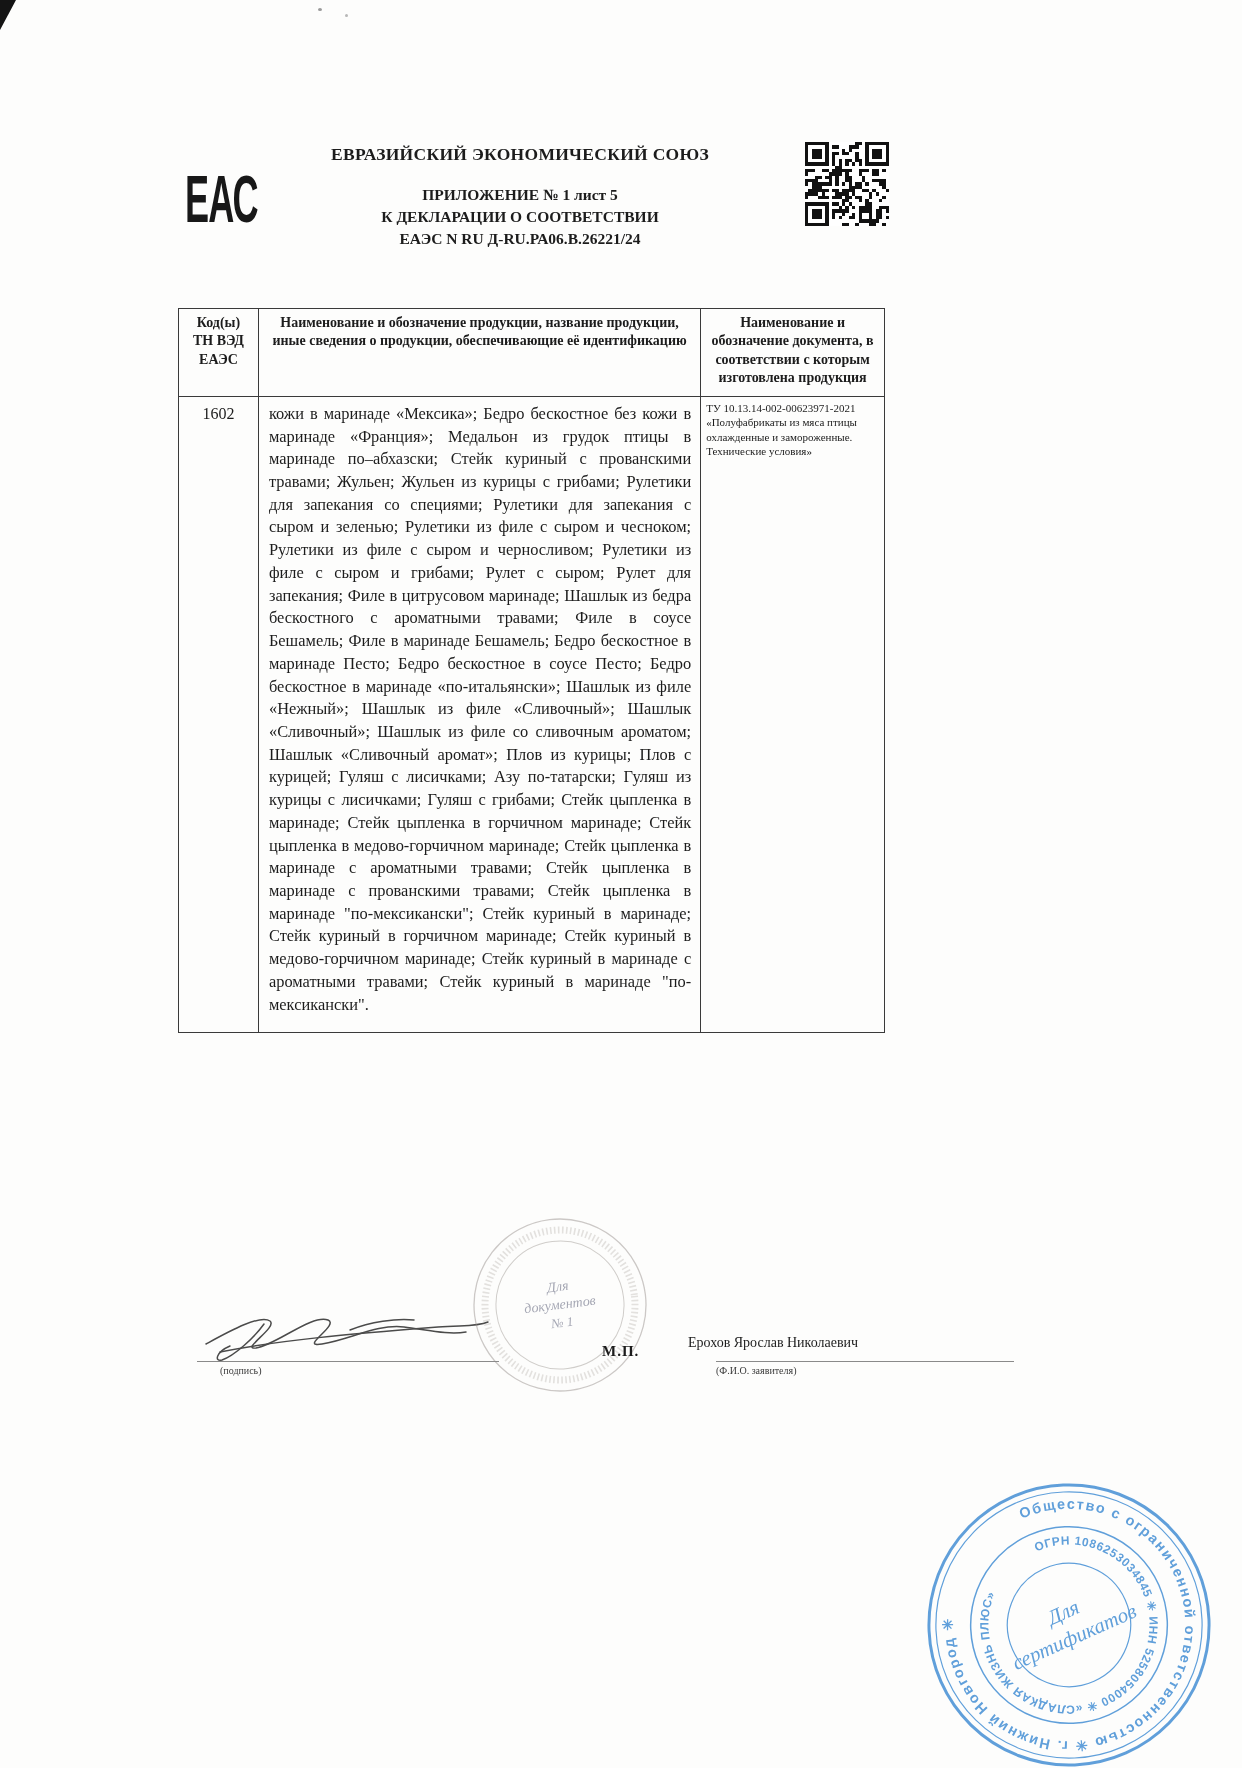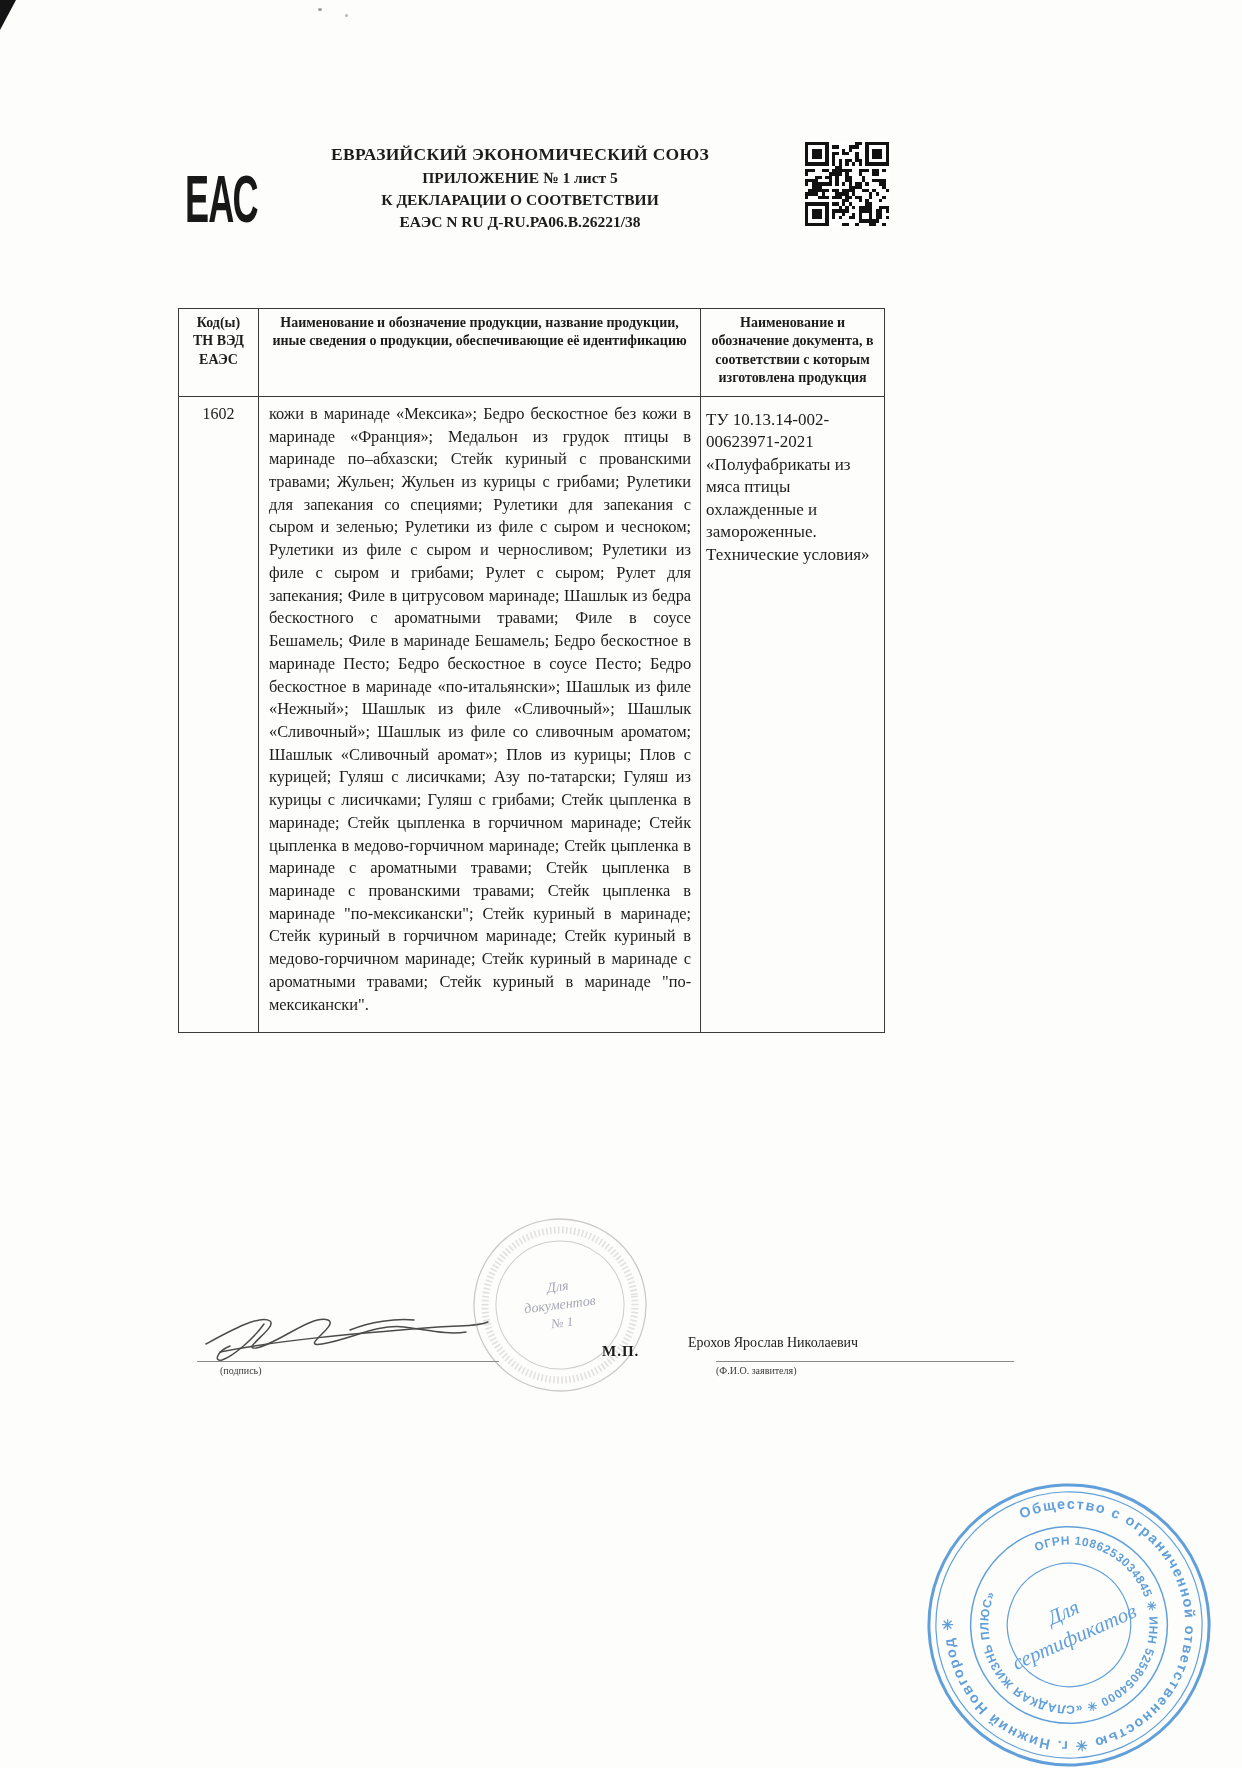--- a/index.html
+++ b/index.html
@@ -17,38 +17,38 @@
 
   
   .eac-logo{position:absolute;left:186px;top:163px;width:70px;height:72px;
     display:flex;align-items:center;justify-content:center;text-align:center;}
   .eac-logo span{
     font-family:"Liberation Sans", sans-serif;font-weight:900;font-size:44px;
     letter-spacing:-1px;transform:scaleY(1.5) scaleX(0.82);color:#181818;}
 
   
   .header-block{position:absolute;left:280px;top:144px;width:480px;text-align:center;}
-  .header-block .h-org{font-weight:bold;font-size:17.5px;letter-spacing:.3px;margin-bottom:4px;}
+  .header-block .h-org{font-weight:bold;font-size:17.5px;letter-spacing:.3px;margin-bottom:21px;}
   .header-block .h-line{font-weight:bold;font-size:15.5px;margin-bottom:4px;}
 
   
   .qr{position:absolute;left:805px;top:142px;width:84px;height:84px;}
   .qr svg{width:100%;height:100%;}
 
   
   .section-title{position:absolute;left:178px;top:272px;width:707px;text-align:center;
     font-weight:bold;font-size:15.5px;}
 
   
   table.doc-table{position:absolute;left:178px;top:308px;width:707px;border-collapse:collapse;}
   table.doc-table th,table.doc-table td{border:1.4px solid #3a3a3a;vertical-align:top;}
   table.doc-table th{font-weight:bold;font-size:14px;line-height:1.32;padding:5px 6px 8px;text-align:center;}
   td.cell-code{text-align:center;font-size:16px;padding-top:8px;}
   td.cell-products{font-size:16.4px;line-height:1.385;text-align:justify;padding:6px 9px 16px 10px;}
-  td.cell-doc{font-size:17px;line-height:1.32;padding:12px 5px;}
+  td.cell-doc{font-size:11px;line-height:1.32;padding:4px 5px;}
 
   
   .sig-line{position:absolute;border-top:1px solid #8a8a8a;height:0;}
   .line-sign{left:197px;top:1361px;width:302px;}
   .line-name{left:716px;top:1361px;width:298px;}
   .caption{position:absolute;font-size:10px;color:#3a3a3a;text-align:left;}
   .cap-sign{left:220px;top:1365px;width:160px;}
   .cap-name{left:716px;top:1365px;width:298px;}
   .mp-label{position:absolute;left:602px;top:1343px;font-weight:bold;font-size:15px;letter-spacing:1px;}
   .applicant-name{position:absolute;left:688px;top:1335px;width:354px;text-align:left;font-size:14px;}
@@ -69,21 +69,21 @@
   <div class="speck s2"></div>
 
   <div class="eac-logo">
     <span>ЕАС</span>
   </div>
 
   <div class="header-block">
     <div class="h-org">ЕВРАЗИЙСКИЙ ЭКОНОМИЧЕСКИЙ СОЮЗ</div>
     <div class="h-line">ПРИЛОЖЕНИЕ № 1 лист 5</div>
     <div class="h-line">К ДЕКЛАРАЦИИ О СООТВЕТСТВИИ</div>
-    <div class="h-line">ЕАЭС N RU Д-RU.РА06.В.26221/38</div>
+    <div class="h-line">ЕАЭС N RU Д-RU.РА06.В.26221/24</div>
   </div>
 
   <div class="qr">
     <svg id="qr-svg" viewBox="0 0 25 25" shape-rendering="crispEdges">
         <rect x="0" y="0" width="25" height="25" fill="#ffffff"></rect>
         <rect x="15" y="0" width="1" height="1" fill="#111"></rect>
         <rect x="16" y="0" width="1" height="1" fill="#111"></rect>
         <rect x="8" y="1" width="1" height="1" fill="#111"></rect>
         <rect x="9" y="1" width="1" height="1" fill="#111"></rect>
         <rect x="13" y="1" width="1" height="1" fill="#111"></rect>

